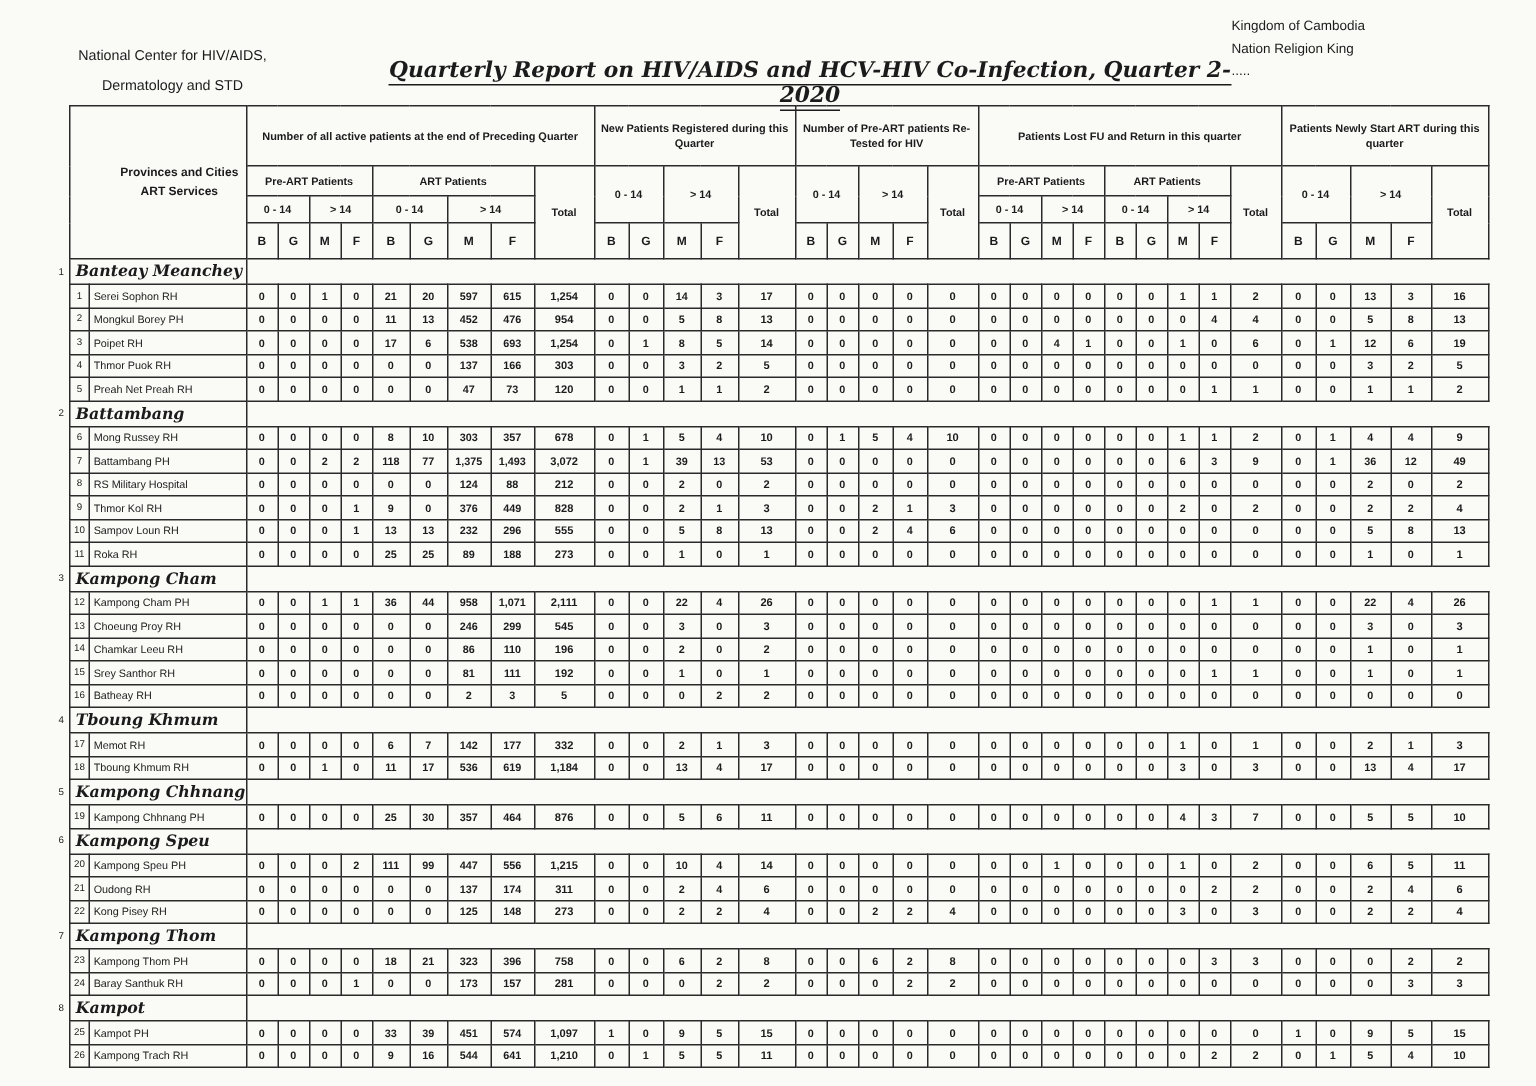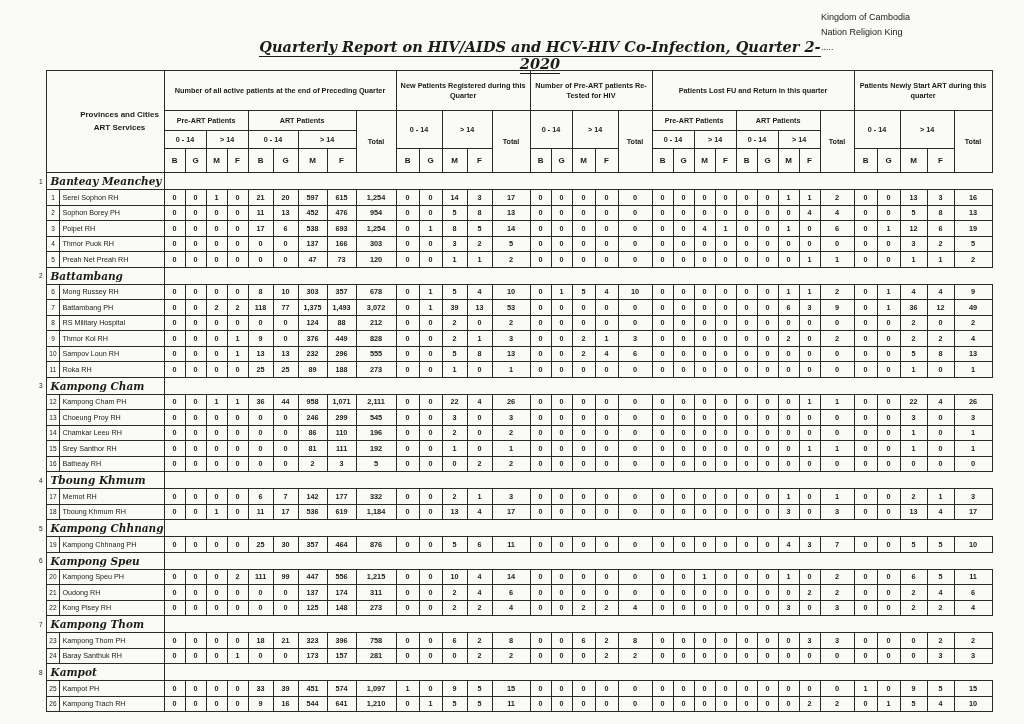--- a/index.html
+++ b/index.html
@@ -54,20 +54,22 @@
   td.secno { font-size: 6.5px; text-align: center; }
   td.secname {
     font-family: "DejaVu Serif", serif; font-style: italic; font-weight: bold;
     font-size: 10.5px; padding-left: 4px; white-space: nowrap; overflow: visible;
   }
 </style>
 </head>
 <body>
 
 <div class="hdr-org">
+  <div>National Center for HIV/AIDS,</div>
+  <div>Dermatology and STD</div>
 </div>
 
 <div class="hdr-title">
   <span>Quarterly Report on HIV/AIDS and HCV-HIV Co-Infection, Quarter 2-2020</span>
 </div>
 
 <div class="hdr-king">
   <div>Kingdom of Cambodia</div>
   <div>Nation Religion King</div>
   <div>.....</div>
@@ -223,21 +225,21 @@
         <td class="b val tot">2</td>
         <td class="b val">0</td>
         <td class="b val">0</td>
         <td class="b val">13</td>
         <td class="b val">3</td>
         <td class="b val tot">16</td>
       </tr>
       <tr class="data">
         <td class="plain"></td>
         <td class="b num">2</td>
-        <td class="b name">Sophon Borey PH</td>
+        <td class="b name">Mongkul Borey PH</td>
         <td class="b val">0</td>
         <td class="b val">0</td>
         <td class="b val">0</td>
         <td class="b val">0</td>
         <td class="b val">11</td>
         <td class="b val">13</td>
         <td class="b val">452</td>
         <td class="b val">476</td>
         <td class="b val tot">954</td>
         <td class="b val">0</td>

